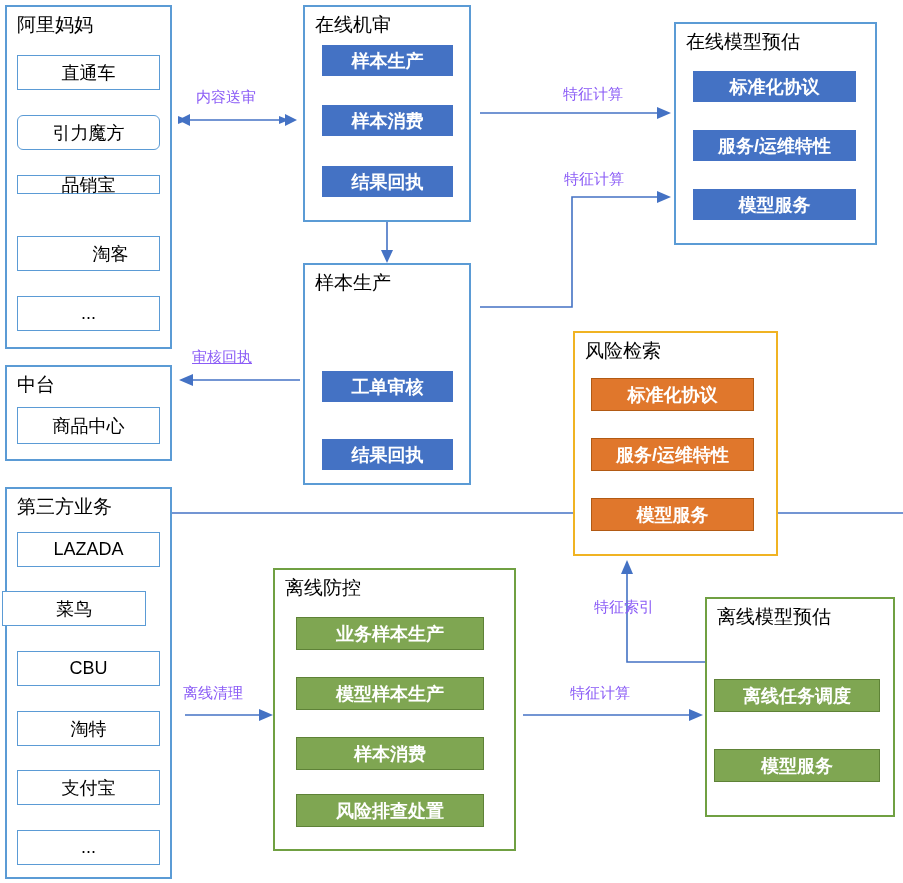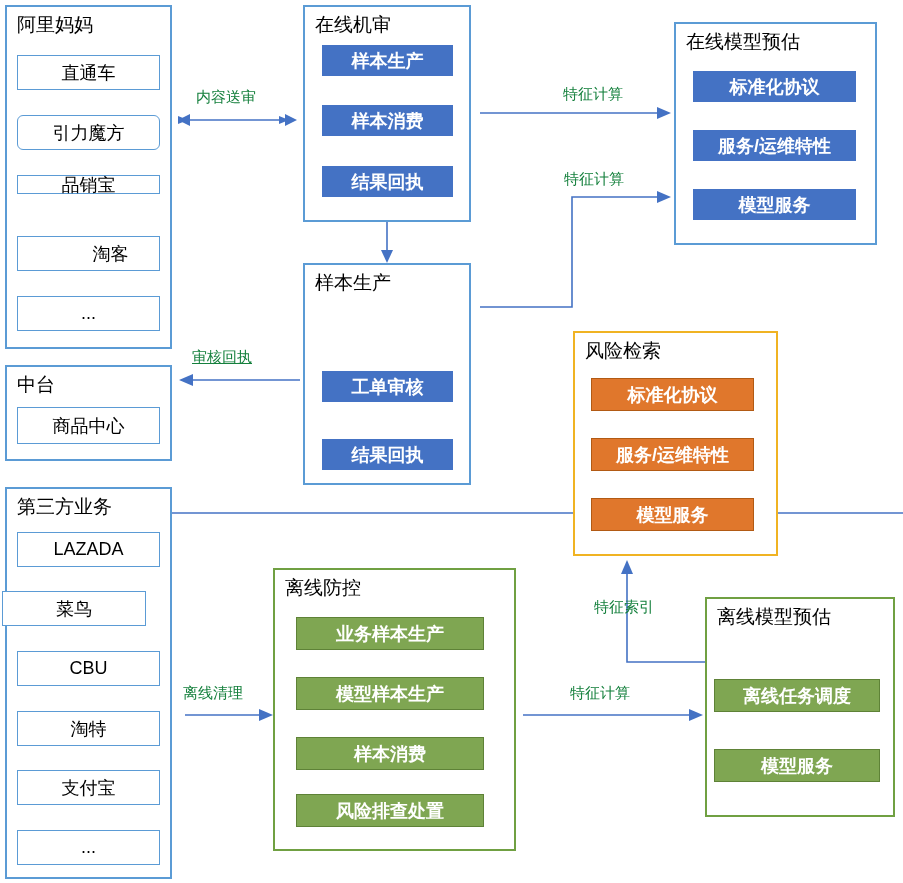--- a/index.html
+++ b/index.html
@@ -67,21 +67,21 @@
     white-space: nowrap;
   }
   .chip-fill.blue   { background: #4472C4; border: 0; }
   .chip-fill.orange { background: #E0772C; border: 1.5px solid #B25A14; }
   .chip-fill.green  { background: #7FA652; border: 1.5px solid #5E8237; }
 
   
   .edge-label {
     position: absolute;
     font-size: 15px;
-    color: #15803d;
+    color: #8b5cf6;
     white-space: nowrap;
     line-height: 18px;
   }
 
   
   #wires {
     position: absolute;
     left: 0; top: 0;
     width: 903px;
     height: 883px;

